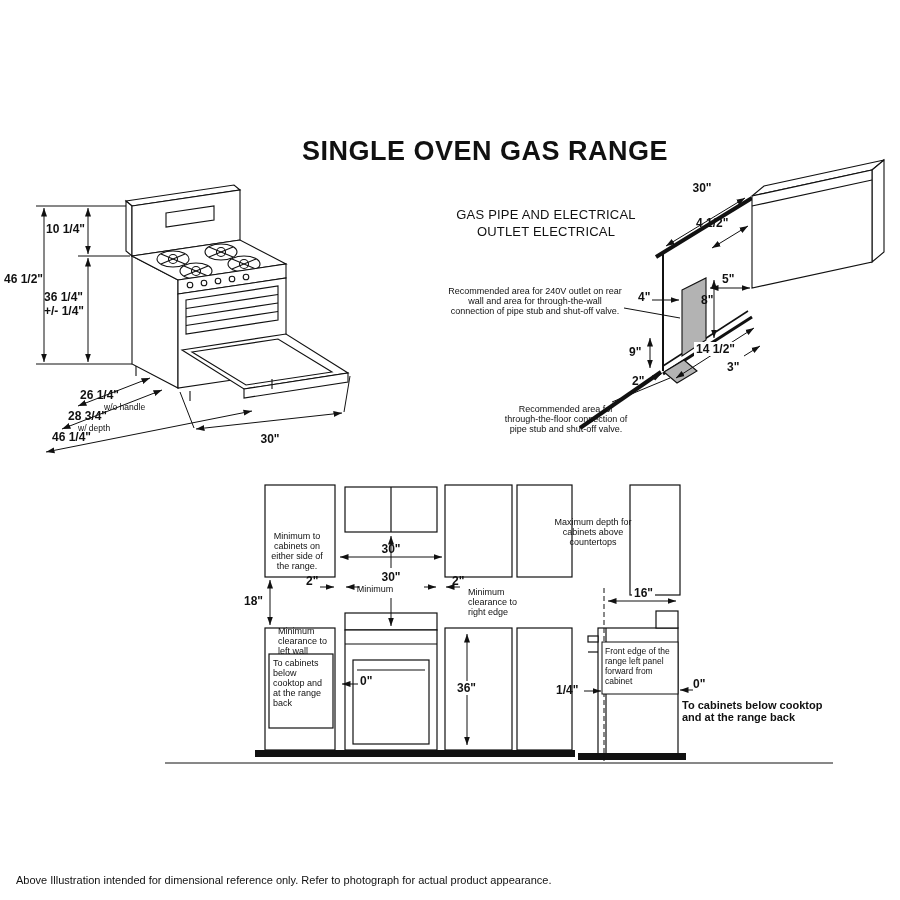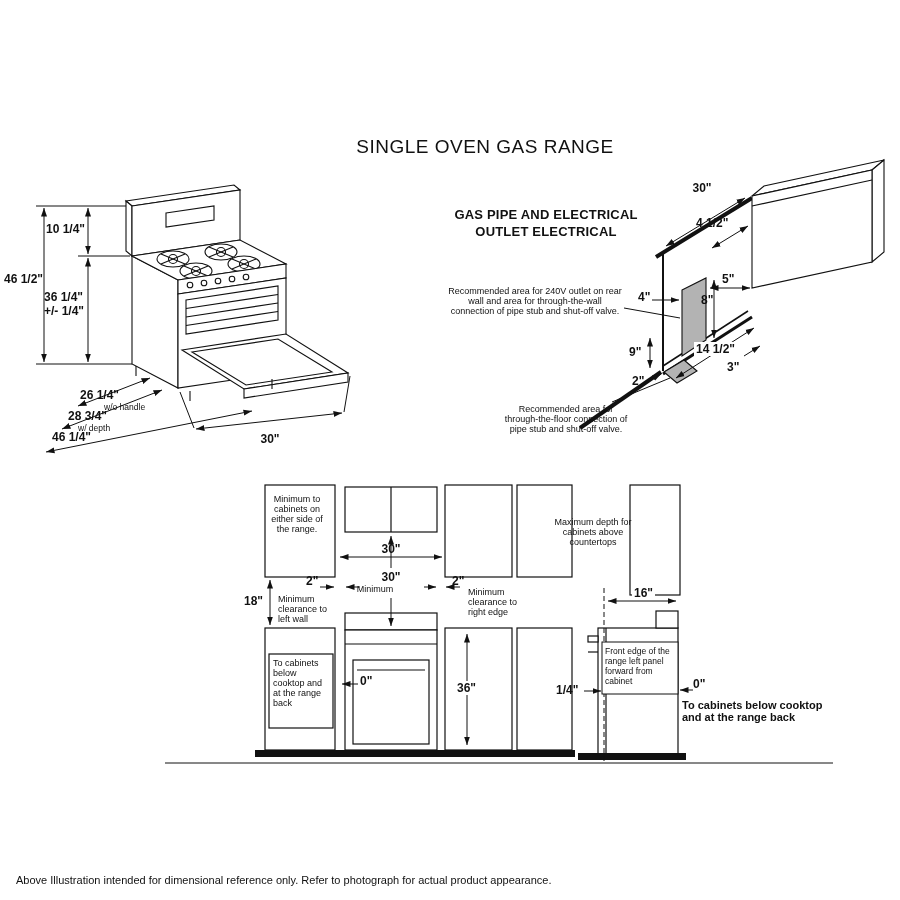--- a/index.html
+++ b/index.html
@@ -6,22 +6,22 @@
   html,body{background:#fff}
   body{width:900px;height:900px;position:relative;font-family:"Liberation Sans",sans-serif;color:#111;overflow:hidden}
   svg{position:absolute;left:0;top:0}
   .lbl{position:absolute;white-space:nowrap;color:#111}
   .b{font-weight:bold;font-size:12px}
   .b11{font-weight:bold;font-size:11px}
   .s{font-size:9px;line-height:10px;white-space:normal}
   .s85{font-size:8.5px;line-height:10px}
   .ctr{text-align:center}
   .bg{background:#fff;padding:0 2px}
-  .title{font-weight:normal;font-size:19px;letter-spacing:.5px}
-  .hdg{font-weight:bold;font-size:13px;letter-spacing:.2px}
+  .title{font-weight:bold;font-size:27px;letter-spacing:.5px}
+  .hdg{font-weight:normal;font-size:13px;letter-spacing:.2px}
   .footer{font-size:11px}
   .notebox{white-space:normal}
 </style>
 </head>
 <body>
 
 <svg width="900" height="900" viewBox="0 0 900 900">
   <defs>
     <marker id="ah" markerWidth="10" markerHeight="8" refX="8.5" refY="3.5" orient="auto-start-reverse" markerUnits="userSpaceOnUse">
       <path d="M0,0.5 L8.5,3.5 L0,6.5 Z" fill="#111"></path>
@@ -198,27 +198,27 @@
 <div class="lbl b" style="left:722px;top:272px">5"</div>
 <div class="lbl b" style="left:701px;top:293px">8"</div>
 <div class="lbl b" style="left:638px;top:290px">4"</div>
 <div class="lbl b" style="left:629px;top:345px">9"</div>
 <div class="lbl b" style="left:632px;top:374px">2"</div>
 <div class="lbl b bg" style="left:694px;top:342px">14 1/2"</div>
 <div class="lbl b" style="left:727px;top:360px">3"</div>
 <div class="lbl s ctr notebox" style="left:448px;top:286px;width:174px">Recommended area for 240V outlet on rear wall and area for through-the-wall connection of pipe stub and shut-off valve.</div>
 <div class="lbl s ctr notebox" style="left:504px;top:404px;width:124px">Recommended area for through-the-floor connection of pipe stub and shut-off valve.</div>
 
-<div class="lbl s ctr notebox" style="left:267px;top:494px;width:60px">Minimum to cabinets on either side of the range.</div>
+<div class="lbl s ctr notebox" style="left:267px;top:531px;width:60px">Minimum to cabinets on either side of the range.</div>
 <div class="lbl b ctr" style="left:368px;top:542px;width:46px">30"</div>
 <div class="lbl b ctr bg" style="left:374px;top:570px;width:34px">30"</div>
 <div class="lbl s ctr" style="left:347px;top:584px;width:56px">Minimum</div>
 <div class="lbl b" style="left:306px;top:574px">2"</div>
 <div class="lbl b" style="left:452px;top:574px">2"</div>
-<div class="lbl s notebox" style="left:278px;top:594px;width:52px">Minimum clearance to left wall</div>
+<div class="lbl s notebox" style="left:278px;top:626px;width:52px">Minimum clearance to left wall</div>
 <div class="lbl s notebox" style="left:468px;top:587px;width:60px">Minimum clearance to right edge</div>
 <div class="lbl b" style="left:244px;top:594px">18"</div>
 <div class="lbl s notebox" style="left:273px;top:658px;width:56px">To cabinets below cooktop and at the range back</div>
 <div class="lbl b" style="left:360px;top:674px">0"</div>
 <div class="lbl b bg" style="left:455px;top:681px">36"</div>
 
 <div class="lbl s ctr notebox" style="left:554px;top:517px;width:78px">Maximum depth for cabinets above countertops</div>
 <div class="lbl b bg" style="left:632px;top:586px">16"</div>
 <div class="lbl s85 notebox" style="left:605px;top:646px;width:70px">Front edge of the range left panel forward from cabinet</div>
 <div class="lbl b" style="left:556px;top:683px">1/4"</div>

